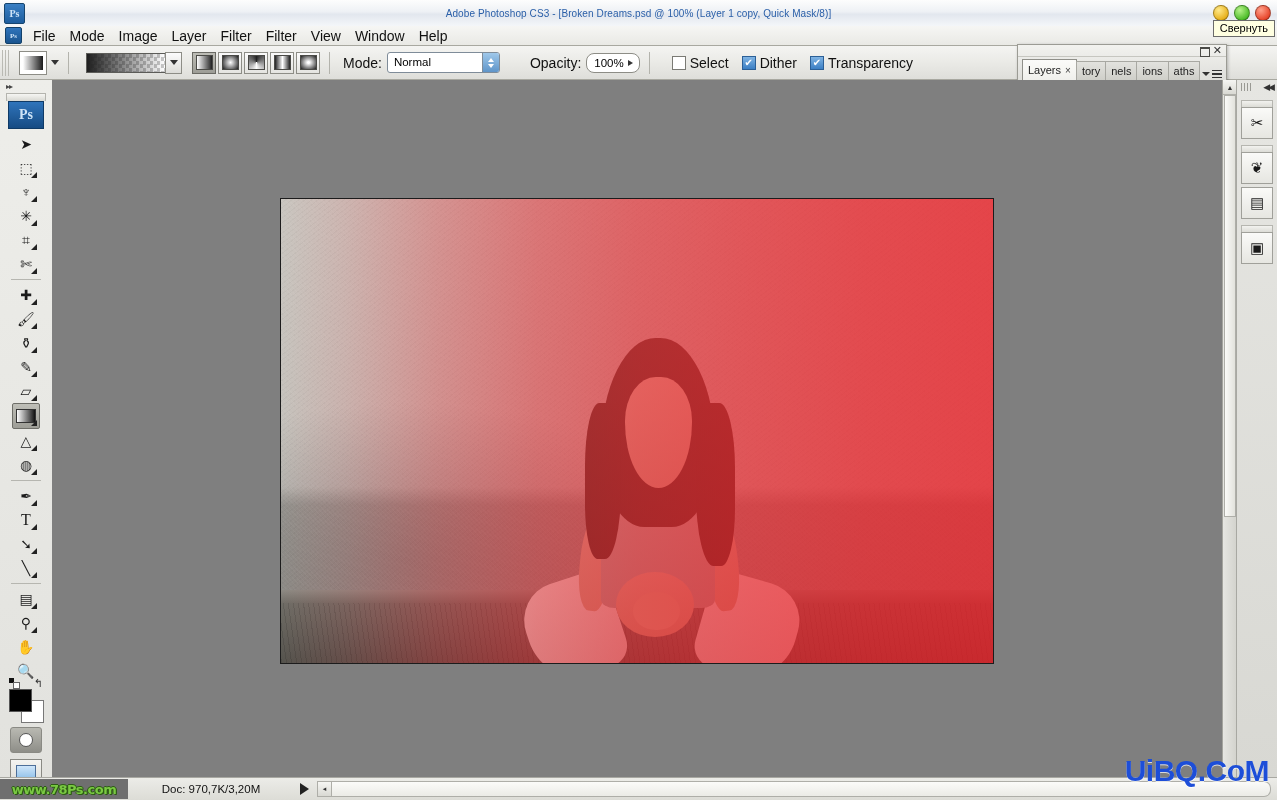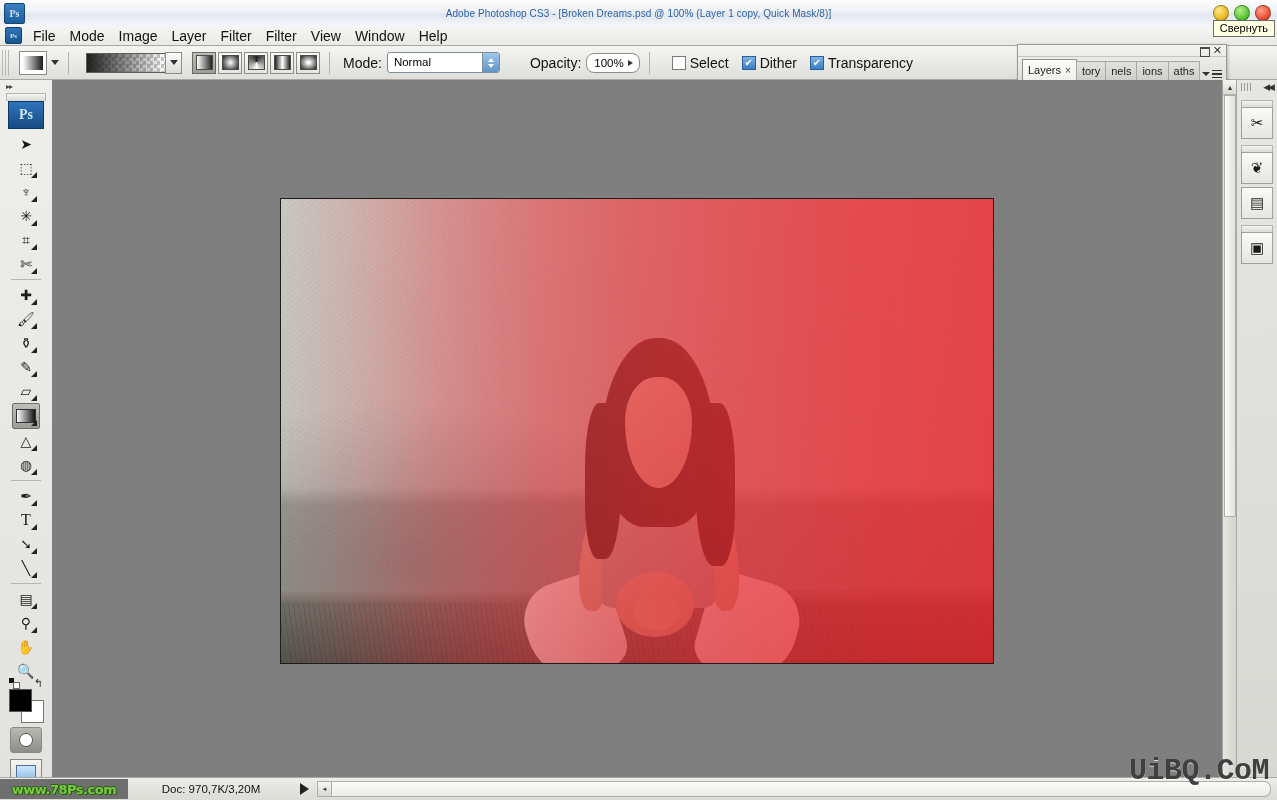--- a/index.html
+++ b/index.html
@@ -342,22 +342,22 @@
     font-family:"DejaVu Sans",sans-serif;letter-spacing:-.5px;
   }
   .sb-doc{width:150px;text-align:center;font-size:11.5px;color:#111;margin-left:8px;}
   .sb-tri{width:0;height:0;margin-left:14px;border-top:6px solid transparent;border-bottom:6px solid transparent;border-left:9px solid #222;}
   .sb-hs{flex:1;height:14px;margin:0 6px 0 8px;display:flex;align-items:center;}
   .hs-l{width:13px;height:14px;background:linear-gradient(to bottom,#f6f6f3,#d9d9d3);border:1px solid #aeaea8;
     display:flex;align-items:center;justify-content:center;font-size:7px;color:#333;}
   .hs-track{flex:1;height:14px;background:linear-gradient(to bottom,#fbfbf9,#ebebe6);border:1px solid #aeaea8;border-left:none;border-radius:0 7px 7px 0;}
   .uibq{
     position:absolute;right:8px;bottom:12px;
-    font-size:30px;font-weight:bold;color:#404040;
-    font-family:Liberation Mono, monospace;letter-spacing:-.5px;
+    font-size:30px;font-weight:bold;color:#1d4ed8;
+    font-family:Liberation Sans, sans-serif;letter-spacing:-.5px;
     text-shadow:0 1px 0 rgba(255,255,255,.7);
   }
 </style>
 </head>
 <body>
 
 <div class="app">
 
   <div class="titlebar">
     <div class="ps-badge">Ps</div>

